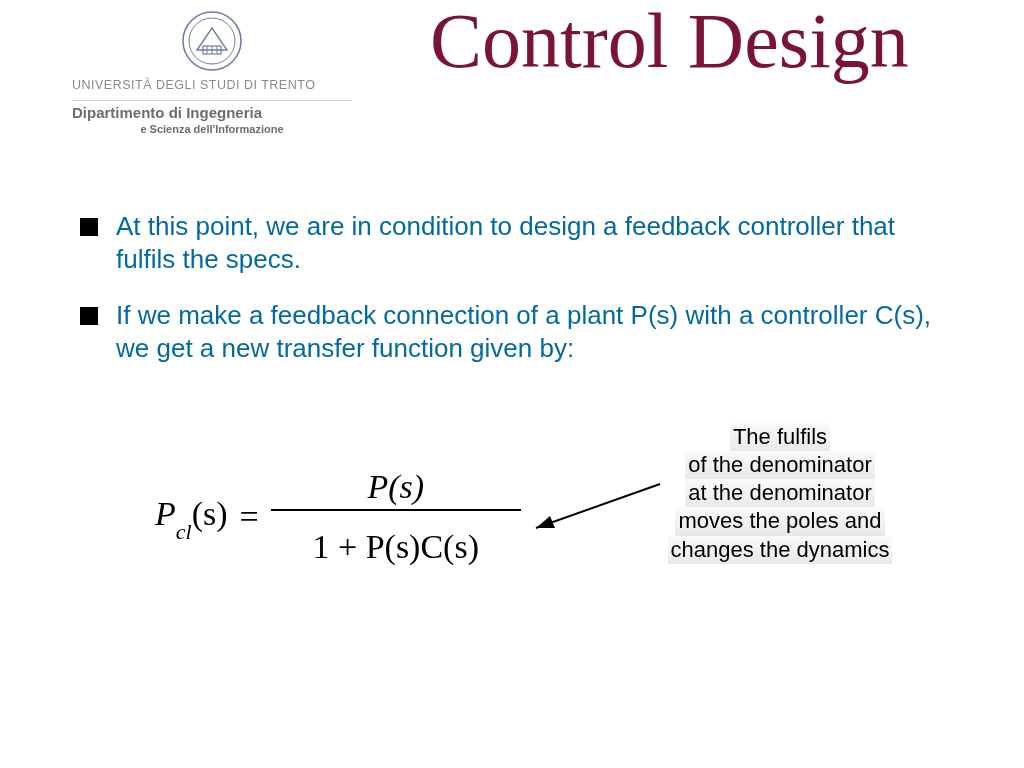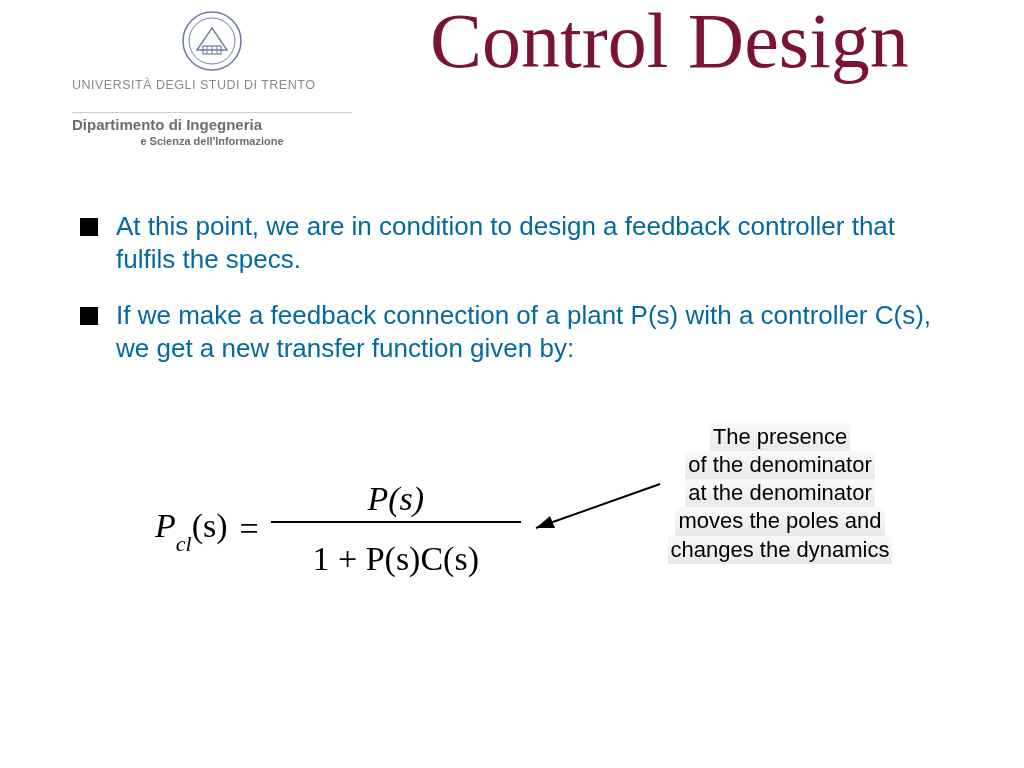--- a/index.html
+++ b/index.html
@@ -25,21 +25,21 @@
     align-items: center;
     justify-content: center;
   }
   .uni-name {
     font-size: 12.5px;
     letter-spacing: 0.5px;
     color: #8a8a8a;
     text-align: left;
     font-weight: 400;
     border-bottom: 1px solid #cfcfcf;
-    padding-bottom: 20px;
+    padding-bottom: 8px;
     margin-bottom: 3px;
   }
   .dept-name-1 {
     font-size: 15px;
     color: #6d6d6d;
     font-weight: 700;
     text-align: left;
     line-height: 1.25;
   }
   .dept-name-2 {
@@ -80,21 +80,21 @@
     margin-top: 8px;
   }
   .bullet-text {
     font-size: 26px;
     line-height: 1.28;
     color: #0369a1;
   }
   .formula-area {
     position: absolute;
     left: 155px;
-    top: 480px;
+    top: 468px;
     font-family: "Times New Roman", Georgia, serif;
     font-size: 34px;
     font-style: italic;
     color: #000;
     display: flex;
     align-items: center;
     gap: 12px;
   }
   .lhs { font-style: italic; }
   .sub { font-size: 22px; font-style: italic; vertical-align: sub; position: relative; top: 6px; }
@@ -183,18 +183,18 @@
     <span class="den"><span class="upright">1 + P(s)C(s)</span></span>
   </span>
 </div>
 
 <svg class="arrow-svg" viewBox="0 0 140 70">
   <line x1="132" y1="4" x2="8" y2="48" stroke="#000" stroke-width="2"></line>
   <polygon points="8,48 22,36 27,48" fill="#000"></polygon>
 </svg>
 
 <div class="annotation">
-  <span>The presence</span><br>
+  <span>The fulfils</span><br>
   <span>of the denominator</span><br>
   <span>at the denominator</span><br>
   <span>moves the poles and</span><br>
   <span>changes the dynamics</span>
 </div>
 
 </body></html>

